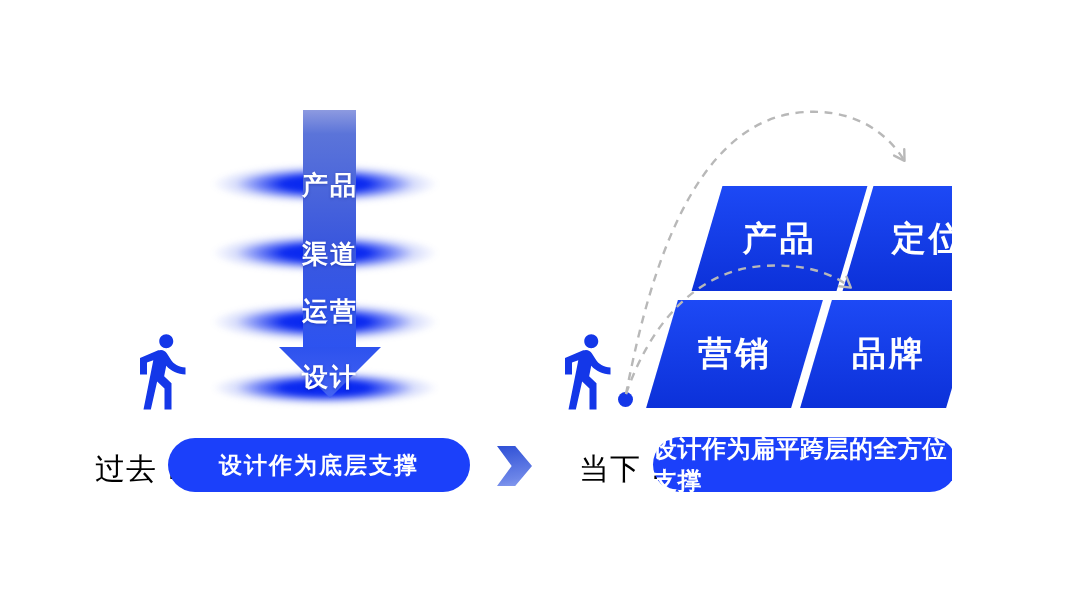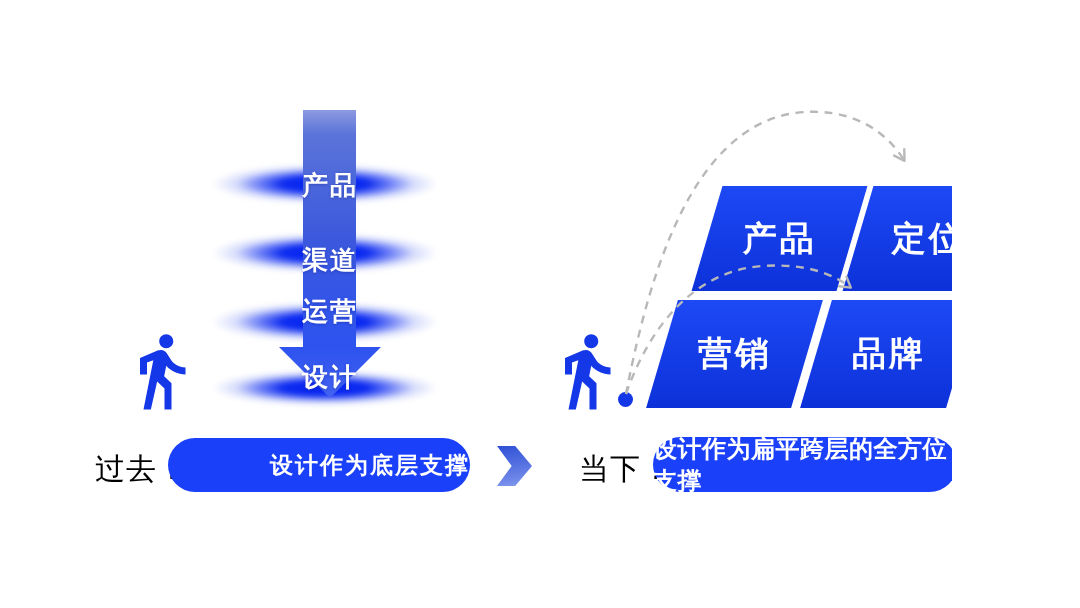--- a/index.html
+++ b/index.html
@@ -29,21 +29,21 @@
   }
   
   .era-label{
     position:absolute;color:#000;font-size:30px;letter-spacing:1px;
     font-family:"Liberation Serif","DejaVu Serif",serif;
   }
   .pill{
     position:absolute;height:54px;border-radius:28px;background:#1b40fa;
     display:flex;align-items:center;justify-content:center;color:#fff;font-weight:700;
   }
-  .pill-left{left:168px;top:438px;width:302px;font-size:23px;letter-spacing:2px;justify-content:flex-end;}
+  .pill-left{left:168px;top:438px;width:302px;font-size:23px;letter-spacing:2px;}
   .pill-right{left:653px;top:437px;width:304px;height:55px;font-size:24px;letter-spacing:.5px;}
   
   .chevron{
     position:absolute;left:497px;top:446px;width:35px;height:40px;
     clip-path:polygon(0% 0%,52% 0%,100% 50%,52% 100%,0% 100%,42% 50%);
     background:linear-gradient(170deg,#2f50d6 0%,#6d86e8 78%,#8ba0f0 100%);
   }
   
   .tile{
     position:absolute;transform:skewX(-16.4deg);
@@ -72,21 +72,21 @@
   <div>
     <div class="disc" style="left:207px;top:163px;"></div>
     <div class="disc" style="left:207px;top:232px;"></div>
     <div class="disc" style="left:207px;top:301px;"></div>
     <div class="disc" style="left:207px;top:369px;height:38px;"></div>
 
     <div class="shaft"></div>
     <div class="arrowhead"></div>
 
     <div class="funnel-label" style="top:166px;">产品</div>
-    <div class="funnel-label" style="top:235px;margin-top:6px;">渠道</div>
+    <div class="funnel-label" style="top:235px;">渠道</div>
     <div class="funnel-label" style="top:292px;">运营</div>
     <div class="funnel-label" style="top:359px;font-family:Liberation Serif, serif;">设计</div>
 
     <svg class="person person-left" viewBox="0 0 24 24">
       <path fill="#1437e8" d="M13.5 5.5c1.1 0 2-.9 2-2s-.9-2-2-2-2 .9-2 2 .9 2 2 2zM9.8 8.9L7 23h2.1l1.8-8 2.1 2v6h2v-7.5l-2.1-2 .6-3C14.8 12 16.8 13 19 13v-2c-1.9 0-3.5-1-4.3-2.4l-1-1.6c-.4-.6-1-1-1.7-1-.3 0-.5.1-.8.1L6 8.3V13h2V9.6l1.8-.7"></path>
     </svg>
 
     <div class="era-label" style="left:95px;top:449px;">过去：</div>
     <div class="pill pill-left">
       <span>设计作为底层支撑</span>

